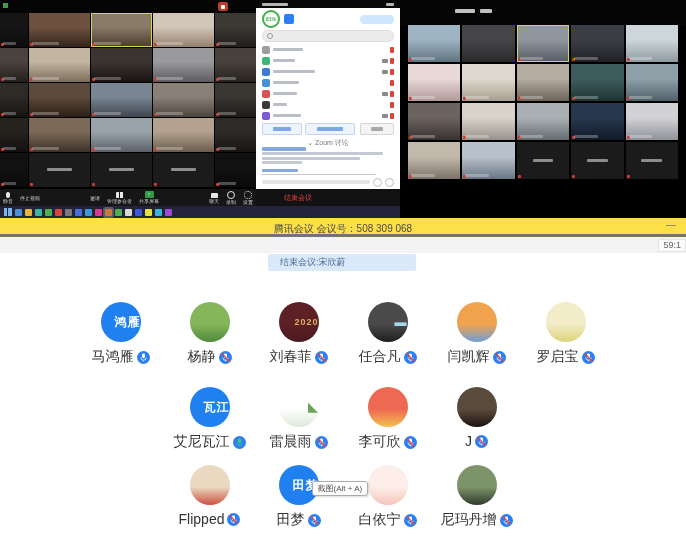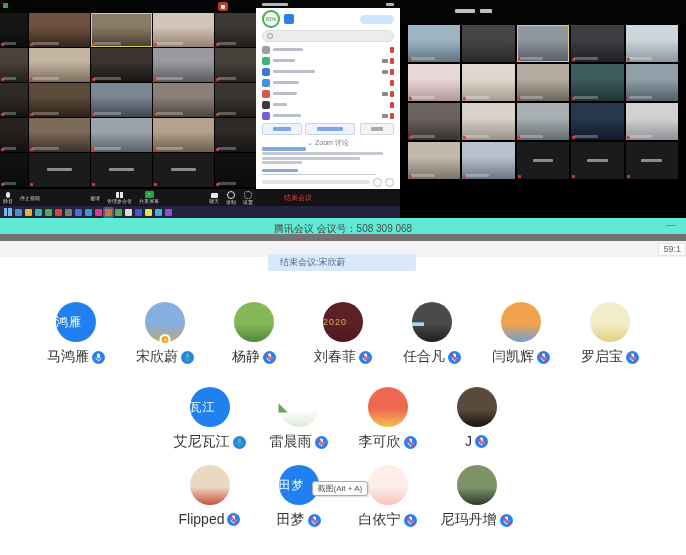--- a/index.html
+++ b/index.html
@@ -73,29 +73,29 @@
   
   .right-win{position:relative;width:286px;height:218px;background:#000;flex:none;}
   .rw-titlebar{position:absolute;top:0;left:0;width:100%;height:25px;background:#050505;}
   .rw-titlebar .wbar{position:absolute;top:9px;height:4px;background:rgba(255,255,255,.75);border-radius:1px;}
   .rgrid{position:absolute;top:25px;left:8px;width:270px;display:flex;flex-direction:column;gap:2px;}
   .rrow{display:flex;gap:2px;height:37px;}
   .rtile{position:relative;flex:1;overflow:hidden;}
 
   
   .meet{position:absolute;top:218px;left:0;width:686px;height:337px;background:#fff;}
-  .meet-titlebar{height:16px;background:#5eead4;border-bottom:7px solid #737373;position:relative;text-align:center;}
+  .meet-titlebar{height:16px;background:#fde047;border-bottom:3px solid #737373;position:relative;text-align:center;}
   .meet-title{font-size:10px;line-height:16px;color:#4a4a4a;}
   .meet-min{position:absolute;right:10px;top:0;font-size:10px;line-height:14px;color:#777;cursor:pointer;}
   .meet-subbar{height:16px;background:#f3f3f3;position:relative;}
   .timerbox{position:absolute;right:0px;top:2px;background:#fafafa;border:1px solid #e5e5e5;font-size:9px;color:#666;padding:0 4px;line-height:11px;}
   .toast{position:absolute;left:268px;top:36px;width:148px;height:17px;background:#d9e9f9;color:#4a6b96;font-size:9px;line-height:17px;padding-left:12px;box-sizing:border-box;border-radius:2px;}
   .roster-row{position:absolute;left:0;width:686px;display:flex;justify-content:center;gap:5px;}
   .cell{width:84px;display:flex;flex-direction:column;align-items:center;position:relative;flex:none;cursor:pointer;}
-  .avatar{width:40px;height:40px;border-radius:50%;display:flex;align-items:center;justify-content:flex-start;color:#fff;font-size:12px;font-weight:normal;letter-spacing:1px;position:relative;flex:none;}
+  .avatar{width:40px;height:40px;border-radius:50%;display:flex;align-items:center;justify-content:flex-end;color:#fff;font-size:12px;font-weight:bold;letter-spacing:1px;position:relative;flex:none;}
   .avatar .avtxt{line-height:1;}
   .nameline{margin-top:6px;display:flex;align-items:center;gap:3px;white-space:nowrap;}
   .pname{font-size:14px;color:#333;}
   .hand{position:absolute;left:50%;bottom:-3px;transform:translateX(-50%);width:11px;height:11px;background:#f5a623;border:2px solid #fff;border-radius:50%;box-sizing:border-box;}
   .hand:after{content:"";position:absolute;left:2.5px;top:2.5px;width:2px;height:2px;background:#fff;border-radius:50%;}
   .tooltip{position:absolute;left:-34px;top:16px;background:#fdfdfd;border:1px solid #ababab;border-radius:3px;font-size:8px;color:#555;padding:1px 5px;white-space:nowrap;box-shadow:1px 1px 2px rgba(0,0,0,.15);z-index:9;}
 </style>
 </head>
 <body>
 
@@ -503,133 +503,117 @@
               <svg width="13" height="13" viewBox="0 0 16 16">
     <circle cx="8" cy="8" r="8" fill="#2b7ff2"></circle>
     <rect x="6.2" y="3" width="3.6" height="6" rx="1.8" fill="#ffffff"></rect>
     <path d="M4.8 8.2a3.2 3.2 0 0 0 6.4 0" stroke="#ffffff" stroke-width="1" fill="none"></path>
     <line x1="8" y1="11.4" x2="8" y2="12.8" stroke="#ffffff" stroke-width="1"></line>
               </svg>
             </span>
           </div>
         </div>
         <div class="cell">
-          <div class="avatar" style="background: linear-gradient(rgb(134, 174, 222) 55%, rgb(191, 164, 120) 100%);">
-            <div class="hand"></div>
-          </div>
-          <div class="nameline">
-            <span class="pname">宋欣蔚</span>
+          <div class="avatar" style="background: linear-gradient(rgb(134, 182, 90) 55%, rgb(78, 138, 60) 100%);"></div>
+          <div class="nameline">
+            <span class="pname">杨静</span>
+            <span style="display: inline-flex;">
+              <svg width="13" height="13" viewBox="0 0 16 16">
+    <circle cx="8" cy="8" r="8" fill="#2b7ff2"></circle>
+    <rect x="6.2" y="3" width="3.6" height="6" rx="1.8" fill="#ffffff"></rect>
+    <path d="M4.8 8.2a3.2 3.2 0 0 0 6.4 0" stroke="#ffffff" stroke-width="1" fill="none"></path>
+    <line x1="8" y1="11.4" x2="8" y2="12.8" stroke="#ffffff" stroke-width="1"></line>
+                <line x1="4" y1="3.2" x2="12.4" y2="12.8" stroke="#ff3b30" stroke-width="1.6" stroke-linecap="round"></line>
+              </svg>
+            </span>
+          </div>
+        </div>
+        <div class="cell">
+          <div class="avatar" style="background: linear-gradient(rgb(92, 32, 38) 55%, rgb(74, 25, 30) 100%);">
+            <span class="avtxt" style="color: rgb(216, 177, 90); font-size: 9px;">2020</span>
+          </div>
+          <div class="nameline">
+            <span class="pname">刘春菲</span>
+            <span style="display: inline-flex;">
+              <svg width="13" height="13" viewBox="0 0 16 16">
+    <circle cx="8" cy="8" r="8" fill="#2b7ff2"></circle>
+    <rect x="6.2" y="3" width="3.6" height="6" rx="1.8" fill="#ffffff"></rect>
+    <path d="M4.8 8.2a3.2 3.2 0 0 0 6.4 0" stroke="#ffffff" stroke-width="1" fill="none"></path>
+    <line x1="8" y1="11.4" x2="8" y2="12.8" stroke="#ffffff" stroke-width="1"></line>
+                <line x1="4" y1="3.2" x2="12.4" y2="12.8" stroke="#ff3b30" stroke-width="1.6" stroke-linecap="round"></line>
+              </svg>
+            </span>
+          </div>
+        </div>
+        <div class="cell">
+          <div class="avatar" style="background: linear-gradient(rgb(74, 74, 74) 55%, rgb(30, 30, 30) 100%);">
+            <span class="avtxt" style="color: rgb(168, 216, 239);">▬</span>
+          </div>
+          <div class="nameline">
+            <span class="pname">任合凡</span>
+            <span style="display: inline-flex;">
+              <svg width="13" height="13" viewBox="0 0 16 16">
+    <circle cx="8" cy="8" r="8" fill="#2b7ff2"></circle>
+    <rect x="6.2" y="3" width="3.6" height="6" rx="1.8" fill="#ffffff"></rect>
+    <path d="M4.8 8.2a3.2 3.2 0 0 0 6.4 0" stroke="#ffffff" stroke-width="1" fill="none"></path>
+    <line x1="8" y1="11.4" x2="8" y2="12.8" stroke="#ffffff" stroke-width="1"></line>
+                <line x1="4" y1="3.2" x2="12.4" y2="12.8" stroke="#ff3b30" stroke-width="1.6" stroke-linecap="round"></line>
+              </svg>
+            </span>
+          </div>
+        </div>
+        <div class="cell">
+          <div class="avatar" style="background: linear-gradient(rgb(240, 162, 76) 55%, rgb(111, 159, 216) 100%);"></div>
+          <div class="nameline">
+            <span class="pname">闫凯辉</span>
+            <span style="display: inline-flex;">
+              <svg width="13" height="13" viewBox="0 0 16 16">
+    <circle cx="8" cy="8" r="8" fill="#2b7ff2"></circle>
+    <rect x="6.2" y="3" width="3.6" height="6" rx="1.8" fill="#ffffff"></rect>
+    <path d="M4.8 8.2a3.2 3.2 0 0 0 6.4 0" stroke="#ffffff" stroke-width="1" fill="none"></path>
+    <line x1="8" y1="11.4" x2="8" y2="12.8" stroke="#ffffff" stroke-width="1"></line>
+                <line x1="4" y1="3.2" x2="12.4" y2="12.8" stroke="#ff3b30" stroke-width="1.6" stroke-linecap="round"></line>
+              </svg>
+            </span>
+          </div>
+        </div>
+        <div class="cell">
+          <div class="avatar" style="background: linear-gradient(rgb(242, 236, 200) 55%, rgb(222, 210, 122) 100%);"></div>
+          <div class="nameline">
+            <span class="pname">罗启宝</span>
+            <span style="display: inline-flex;">
+              <svg width="13" height="13" viewBox="0 0 16 16">
+    <circle cx="8" cy="8" r="8" fill="#2b7ff2"></circle>
+    <rect x="6.2" y="3" width="3.6" height="6" rx="1.8" fill="#ffffff"></rect>
+    <path d="M4.8 8.2a3.2 3.2 0 0 0 6.4 0" stroke="#ffffff" stroke-width="1" fill="none"></path>
+    <line x1="8" y1="11.4" x2="8" y2="12.8" stroke="#ffffff" stroke-width="1"></line>
+                <line x1="4" y1="3.2" x2="12.4" y2="12.8" stroke="#ff3b30" stroke-width="1.6" stroke-linecap="round"></line>
+              </svg>
+            </span>
+          </div>
+        </div>
+      </div>
+    <div class="roster-row" id="roster-1" style="top:169px">
+        <div class="cell">
+          <div class="avatar" style="background: linear-gradient(rgb(32, 128, 240) 55%, rgb(32, 128, 240) 100%);">
+            <span class="avtxt" style="color: rgb(255, 255, 255);">瓦江</span>
+          </div>
+          <div class="nameline">
+            <span class="pname">艾尼瓦江</span>
             <span style="display: inline-flex;">
               <svg width="13" height="13" viewBox="0 0 16 16">
     <circle cx="8" cy="8" r="8" fill="#2b7ff2"></circle>
     <rect x="6.2" y="3" width="3.6" height="6" rx="1.8" fill="#3bd16f"></rect>
     <path d="M4.8 8.2a3.2 3.2 0 0 0 6.4 0" stroke="#3bd16f" stroke-width="1" fill="none"></path>
     <line x1="8" y1="11.4" x2="8" y2="12.8" stroke="#3bd16f" stroke-width="1"></line>
               </svg>
             </span>
           </div>
         </div>
         <div class="cell">
-          <div class="avatar" style="background: linear-gradient(rgb(134, 182, 90) 55%, rgb(78, 138, 60) 100%);"></div>
-          <div class="nameline">
-            <span class="pname">杨静</span>
-            <span style="display: inline-flex;">
-              <svg width="13" height="13" viewBox="0 0 16 16">
-    <circle cx="8" cy="8" r="8" fill="#2b7ff2"></circle>
-    <rect x="6.2" y="3" width="3.6" height="6" rx="1.8" fill="#ffffff"></rect>
-    <path d="M4.8 8.2a3.2 3.2 0 0 0 6.4 0" stroke="#ffffff" stroke-width="1" fill="none"></path>
-    <line x1="8" y1="11.4" x2="8" y2="12.8" stroke="#ffffff" stroke-width="1"></line>
-                <line x1="4" y1="3.2" x2="12.4" y2="12.8" stroke="#ff3b30" stroke-width="1.6" stroke-linecap="round"></line>
-              </svg>
-            </span>
-          </div>
-        </div>
-        <div class="cell">
-          <div class="avatar" style="background: linear-gradient(rgb(92, 32, 38) 55%, rgb(74, 25, 30) 100%);">
-            <span class="avtxt" style="color: rgb(216, 177, 90); font-size: 9px;">2020</span>
-          </div>
-          <div class="nameline">
-            <span class="pname">刘春菲</span>
-            <span style="display: inline-flex;">
-              <svg width="13" height="13" viewBox="0 0 16 16">
-    <circle cx="8" cy="8" r="8" fill="#2b7ff2"></circle>
-    <rect x="6.2" y="3" width="3.6" height="6" rx="1.8" fill="#ffffff"></rect>
-    <path d="M4.8 8.2a3.2 3.2 0 0 0 6.4 0" stroke="#ffffff" stroke-width="1" fill="none"></path>
-    <line x1="8" y1="11.4" x2="8" y2="12.8" stroke="#ffffff" stroke-width="1"></line>
-                <line x1="4" y1="3.2" x2="12.4" y2="12.8" stroke="#ff3b30" stroke-width="1.6" stroke-linecap="round"></line>
-              </svg>
-            </span>
-          </div>
-        </div>
-        <div class="cell">
-          <div class="avatar" style="background: linear-gradient(rgb(74, 74, 74) 55%, rgb(30, 30, 30) 100%);">
-            <span class="avtxt" style="color: rgb(168, 216, 239);">▬</span>
-          </div>
-          <div class="nameline">
-            <span class="pname">任合凡</span>
-            <span style="display: inline-flex;">
-              <svg width="13" height="13" viewBox="0 0 16 16">
-    <circle cx="8" cy="8" r="8" fill="#2b7ff2"></circle>
-    <rect x="6.2" y="3" width="3.6" height="6" rx="1.8" fill="#ffffff"></rect>
-    <path d="M4.8 8.2a3.2 3.2 0 0 0 6.4 0" stroke="#ffffff" stroke-width="1" fill="none"></path>
-    <line x1="8" y1="11.4" x2="8" y2="12.8" stroke="#ffffff" stroke-width="1"></line>
-                <line x1="4" y1="3.2" x2="12.4" y2="12.8" stroke="#ff3b30" stroke-width="1.6" stroke-linecap="round"></line>
-              </svg>
-            </span>
-          </div>
-        </div>
-        <div class="cell">
-          <div class="avatar" style="background: linear-gradient(rgb(240, 162, 76) 55%, rgb(111, 159, 216) 100%);"></div>
-          <div class="nameline">
-            <span class="pname">闫凯辉</span>
-            <span style="display: inline-flex;">
-              <svg width="13" height="13" viewBox="0 0 16 16">
-    <circle cx="8" cy="8" r="8" fill="#2b7ff2"></circle>
-    <rect x="6.2" y="3" width="3.6" height="6" rx="1.8" fill="#ffffff"></rect>
-    <path d="M4.8 8.2a3.2 3.2 0 0 0 6.4 0" stroke="#ffffff" stroke-width="1" fill="none"></path>
-    <line x1="8" y1="11.4" x2="8" y2="12.8" stroke="#ffffff" stroke-width="1"></line>
-                <line x1="4" y1="3.2" x2="12.4" y2="12.8" stroke="#ff3b30" stroke-width="1.6" stroke-linecap="round"></line>
-              </svg>
-            </span>
-          </div>
-        </div>
-        <div class="cell">
-          <div class="avatar" style="background: linear-gradient(rgb(242, 236, 200) 55%, rgb(222, 210, 122) 100%);"></div>
-          <div class="nameline">
-            <span class="pname">罗启宝</span>
-            <span style="display: inline-flex;">
-              <svg width="13" height="13" viewBox="0 0 16 16">
-    <circle cx="8" cy="8" r="8" fill="#2b7ff2"></circle>
-    <rect x="6.2" y="3" width="3.6" height="6" rx="1.8" fill="#ffffff"></rect>
-    <path d="M4.8 8.2a3.2 3.2 0 0 0 6.4 0" stroke="#ffffff" stroke-width="1" fill="none"></path>
-    <line x1="8" y1="11.4" x2="8" y2="12.8" stroke="#ffffff" stroke-width="1"></line>
-                <line x1="4" y1="3.2" x2="12.4" y2="12.8" stroke="#ff3b30" stroke-width="1.6" stroke-linecap="round"></line>
-              </svg>
-            </span>
-          </div>
-        </div>
-      </div>
-    <div class="roster-row" id="roster-1" style="top:169px">
-        <div class="cell">
-          <div class="avatar" style="background: linear-gradient(rgb(32, 128, 240) 55%, rgb(32, 128, 240) 100%);">
-            <span class="avtxt" style="color: rgb(255, 255, 255);">瓦江</span>
-          </div>
-          <div class="nameline">
-            <span class="pname">艾尼瓦江</span>
-            <span style="display: inline-flex;">
-              <svg width="13" height="13" viewBox="0 0 16 16">
-    <circle cx="8" cy="8" r="8" fill="#2b7ff2"></circle>
-    <rect x="6.2" y="3" width="3.6" height="6" rx="1.8" fill="#3bd16f"></rect>
-    <path d="M4.8 8.2a3.2 3.2 0 0 0 6.4 0" stroke="#3bd16f" stroke-width="1" fill="none"></path>
-    <line x1="8" y1="11.4" x2="8" y2="12.8" stroke="#3bd16f" stroke-width="1"></line>
-              </svg>
-            </span>
-          </div>
-        </div>
-        <div class="cell">
           <div class="avatar" style="background: linear-gradient(rgb(255, 255, 255) 55%, rgb(220, 234, 216) 100%);">
             <span class="avtxt" style="color: rgb(106, 163, 90);">◣</span>
           </div>
           <div class="nameline">
             <span class="pname">雷晨雨</span>
             <span style="display: inline-flex;">
               <svg width="13" height="13" viewBox="0 0 16 16">
     <circle cx="8" cy="8" r="8" fill="#2b7ff2"></circle>
     <rect x="6.2" y="3" width="3.6" height="6" rx="1.8" fill="#ffffff"></rect>
     <path d="M4.8 8.2a3.2 3.2 0 0 0 6.4 0" stroke="#ffffff" stroke-width="1" fill="none"></path>

